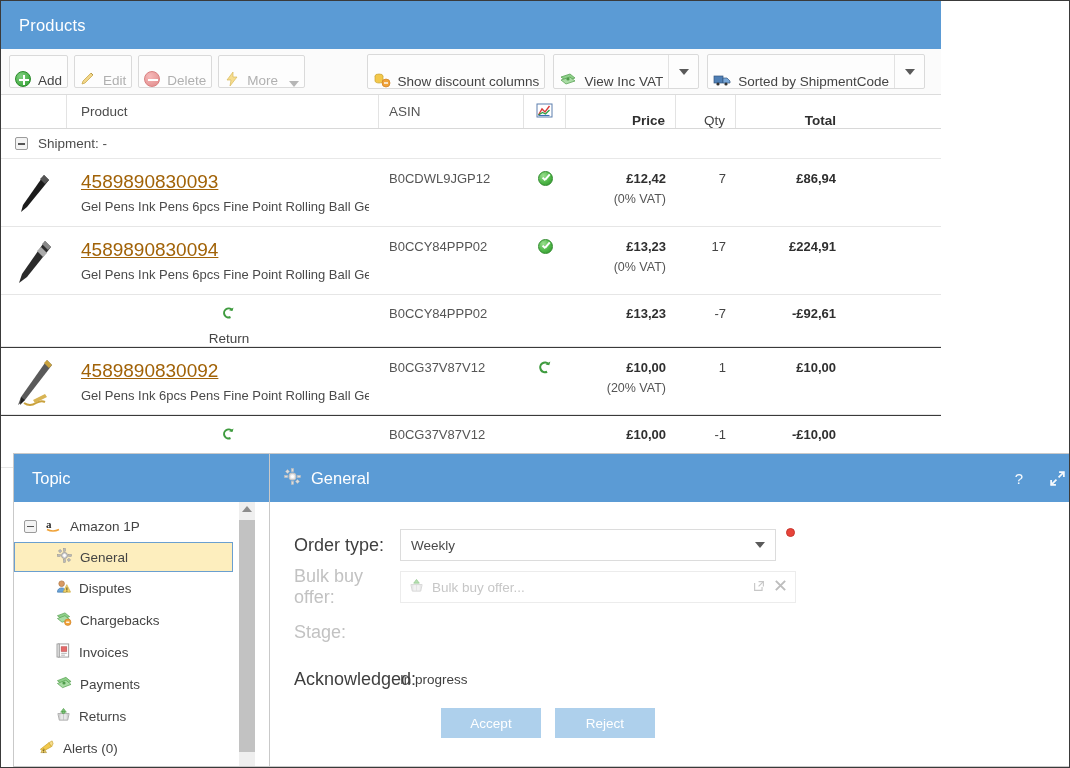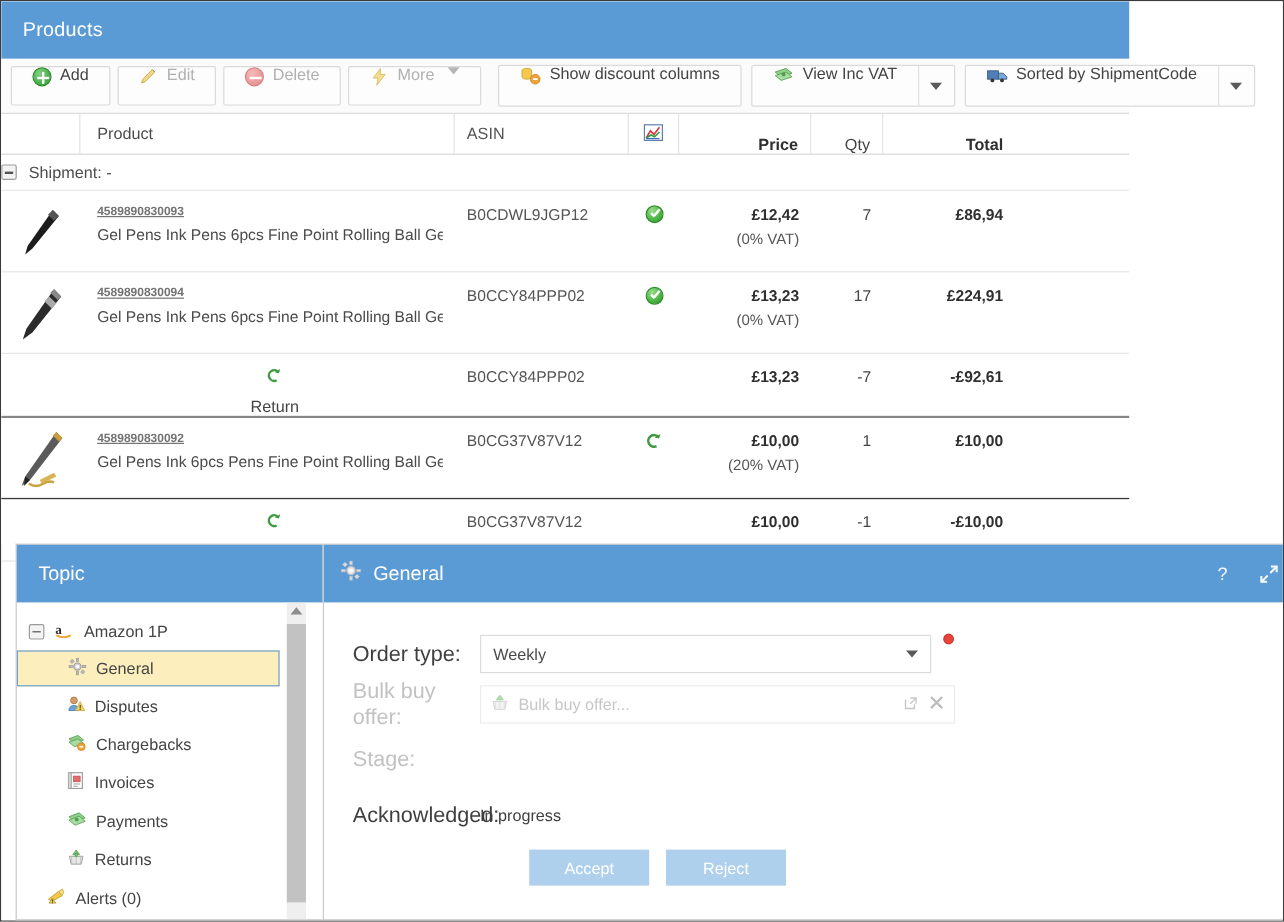--- a/index.html
+++ b/index.html
@@ -20,22 +20,22 @@
     font-size: 16.5px; letter-spacing:.2px;
   }
   .panel-header .title { font-weight: 400; }
 
   .toolbar {
     height: 46px; background:#fbfbfb; border-bottom:1px solid #dcdcdc;
     display:flex; align-items:center; padding: 0 8px; gap:0px;
     position:relative;
   }
   .tbtn {
-    display:flex; align-items:flex-start; gap:7px;
-    height:33px; padding: 0 17px; margin-right:6px;
+    display:flex; align-items:flex-end; gap:7px;
+    height:33px; padding: 0 5px; margin-right:6px;
     border:1px solid transparent; border-radius:2px;
     font-size:13.5px; color:#444; background:transparent;
     white-space:nowrap; cursor:default;
   }
   .tbtn.raised { border-color:#dadada; background:#fdfdfd; }
   .tbtn.disabled { color:#b0b0b0; }
   .tbtn .lbl { line-height:1; }
   .tb-right { margin-left:auto; display:flex; align-items:center; }
   .tgroup { display:flex; align-items:center; border:1px solid #dadada; border-radius:2px; background:#fdfdfd; margin-left:8px; }
   .tgroup .tbtn { border:none; margin-right:0; background:transparent; }
@@ -68,37 +68,37 @@
   }
   .gh { display:flex; align-items:center; border-right:1px solid #e3e3e3; padding:0 10px; }
   .gh.c-img   { width:66px; border-right:1px solid #e3e3e3;}
   .gh.c-prod  { width:312px; }
   .gh.c-asin  { width:145px; }
   .gh.c-flag  { width:42px; justify-content:center; padding:0; }
   .gh.c-price { width:110px; justify-content:flex-end; }
   .gh.c-qty   { width:60px; justify-content:flex-end; }
   .gh.c-total { width:110px; justify-content:flex-end; border-right:none; }
 
-  .group-row { display:flex; align-items:center; height:30px; padding-left:0; gap:10px; font-size:13.5px; color:#4c4c4c; border-bottom:1px solid #e8e8e8; }
+  .group-row { display:flex; align-items:center; height:30px; padding-left:14px; gap:10px; font-size:13.5px; color:#4c4c4c; border-bottom:1px solid #e8e8e8; }
   .expander { width:13px;height:13px;border:1px solid #9b9b9b;background:#f3f3f3;border-radius:2px;position:relative;display:inline-block;}
   .expander:before{content:"";position:absolute;left:2px;top:5px;width:7px;height:1.5px;background:#555;}
 
   .row { display:flex; align-items:stretch; border-bottom:1px solid #e6e6e6; min-height:68px; }
   .row.thickline { border-top:1.5px solid #3a3a3a; }
   .row.sub { min-height:42px; }
   .cell { padding:0 10px; display:flex; flex-direction:column; justify-content:flex-start; padding-top:12px; font-size:13px; color:#444; }
   .c-img   { width:66px; align-items:center; justify-content:flex-start; padding:8px 0 0 0; }
   .c-prod  { width:312px; padding-left:14px; }
   .c-asin  { width:145px; color:#555; }
   .c-flag  { width:42px; align-items:center; padding:0; justify-content:flex-start; padding-top:12px; }
   .c-price { width:110px; align-items:flex-end; font-weight:bold; color:#2f2f2f; }
   .c-qty   { width:60px; align-items:flex-end; font-weight:normal; color:#444; }
   .c-total { width:110px; align-items:flex-end; font-weight:bold; color:#2f2f2f; }
 
-  .prod-link { color:#737373; text-decoration:underline; font-size:10px; font-weight:bold; }
+  .prod-link { color:#a16207; text-decoration:underline; font-size:19px; font-weight:normal; }
   .prod-desc { color:#4a4a4a; font-size:13px; margin-top:6px; white-space:nowrap; overflow:hidden; }
   .vat-note { font-weight:normal; color:#555; font-size:12.5px; margin-top:6px; }
   .ret-label { display:flex; flex-direction:column; align-items:center; gap:8px; padding-top:0; color:#444; font-size:13.5px; }
   .row.sub .cell { padding-top:11px; }
   .row.sub .c-prod { padding-left:22px; }
 
   .chk { width:15px;height:15px;border-radius:50%;
     background:radial-gradient(circle at 34% 28%, #9ade8e 0%, #4fb748 55%, #2e8f2b 100%);
     border:1px solid #2e8a2b; position:relative; }
   .chk:after{content:"";position:absolute;left:3px;top:6px;width:4px;height:2px;background:#fff;transform:rotate(45deg);}

